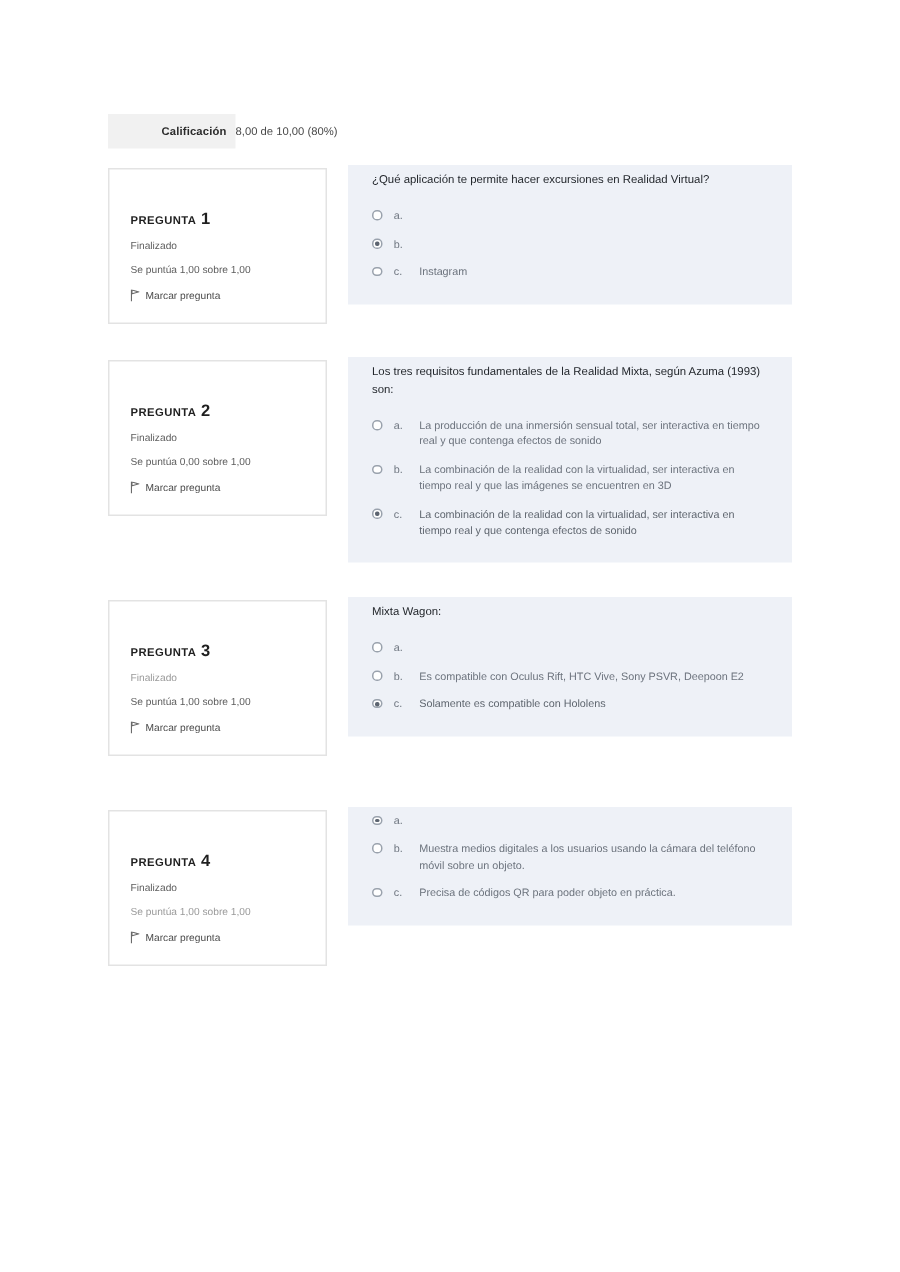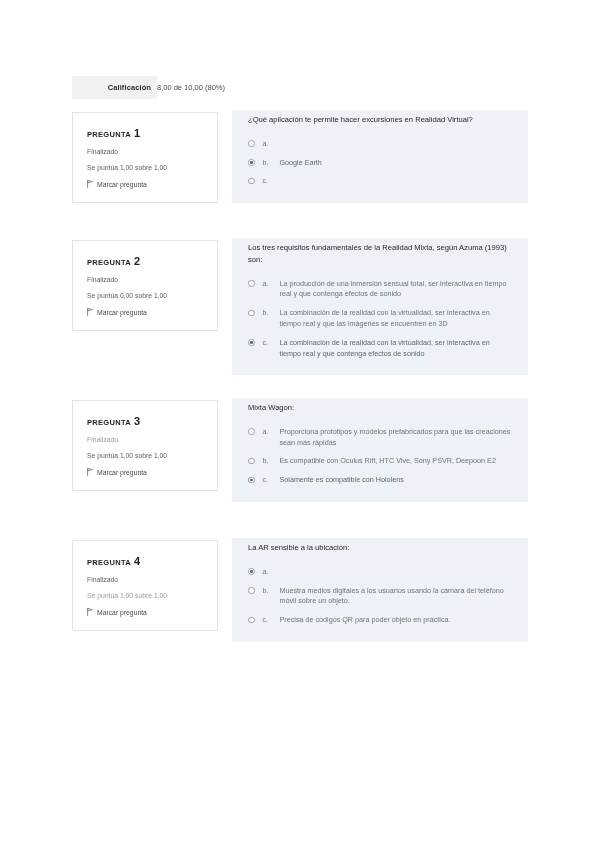--- a/index.html
+++ b/index.html
@@ -58,21 +58,21 @@
     width: 600px;
   }
   .q-info {
     position: absolute;
     left: 72px;
     top: 0;
     width: 146px;
     background: #ffffff;
     border: 1px solid #e3e3e3;
     box-sizing: border-box;
-    padding: 14px 12px 14px 14px;
+    padding: 27px 12px 14px 14px;
   }
   .q-info-title {
     font-size: 7.5px;
     font-weight: bold;
     letter-spacing: 0.3px;
     color: #1f1f1f;
     margin-bottom: 9px;
     white-space: nowrap;
   }
   .q-info-title .qnum {
@@ -201,25 +201,25 @@
         <div class="q-content" style="top: -2px;">
           <div class="q-text">¿Qué aplicación te permite hacer excursiones en Realidad Virtual?</div>
           <div class="opt-list">
             <label class="opt">
               <span class="radio"></span>
               <span class="opt-letter">a.</span>
             </label>
             <label class="opt selected">
               <span class="radio checked"></span>
               <span class="opt-letter">b.</span>
-              <span class="opt-text">Google Earth</span>
             </label>
             <label class="opt">
               <span class="radio"></span>
               <span class="opt-letter">c.</span>
+              <span class="opt-text">Instagram</span>
             </label>
           </div>
         </div>
       </div>
       <div class="q-block" style="top: 240px;">
         <div class="q-info">
           <div class="q-info-title"><span>PREGUNTA</span><span class="qnum">2</span></div>
           <div class="q-info-line">Finalizado</div>
           <div class="q-info-line">Se puntúa 0,00 sobre 1,00</div>
           <div class="q-flag">
@@ -267,21 +267,20 @@
             </span>
             <span>Marcar pregunta</span>
           </div>
         </div>
         <div class="q-content" style="top: -2px;">
           <div class="q-text">Mixta Wagon:</div>
           <div class="opt-list">
             <label class="opt">
               <span class="radio"></span>
               <span class="opt-letter">a.</span>
-              <span class="opt-text">Proporciona prototipos y modelos prefabricados para que las creaciones sean más rápidas</span>
             </label>
             <label class="opt">
               <span class="radio"></span>
               <span class="opt-letter">b.</span>
               <span class="opt-text">Es compatible con Oculus Rift, HTC Vive, Sony PSVR, Deepoon E2</span>
             </label>
             <label class="opt selected">
               <span class="radio checked"></span>
               <span class="opt-letter">c.</span>
               <span class="opt-text">Solamente es compatible con Hololens</span>
@@ -298,21 +297,20 @@
             <span class="flag-icon">
               <svg width="6" height="8" viewBox="0 0 6 8">
                 <path d="M0.6 0 L0.6 8" stroke="#6a6a6a" stroke-width="0.8" fill="none"></path>
                 <path d="M1 0.4 L5.4 1.6 L1 2.9 Z" fill="none" stroke="#6a6a6a" stroke-width="0.7"></path>
               </svg>
             </span>
             <span>Marcar pregunta</span>
           </div>
         </div>
         <div class="q-content" style="top: -2px;">
-          <div class="q-text">La AR sensible a la ubicación:</div>
           <div class="opt-list">
             <label class="opt selected">
               <span class="radio checked"></span>
               <span class="opt-letter">a.</span>
             </label>
             <label class="opt">
               <span class="radio"></span>
               <span class="opt-letter">b.</span>
               <span class="opt-text">Muestra medios digitales a los usuarios usando la cámara del teléfono móvil sobre un objeto.</span>
             </label>

